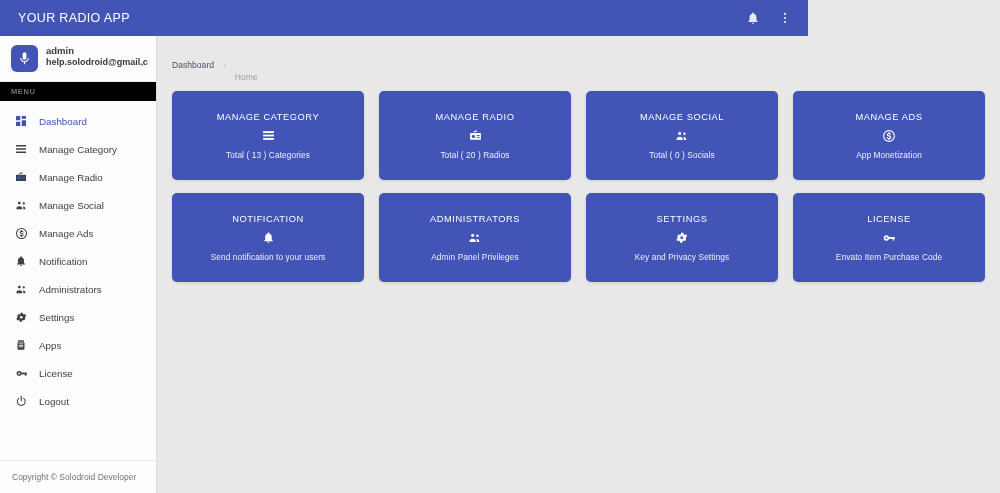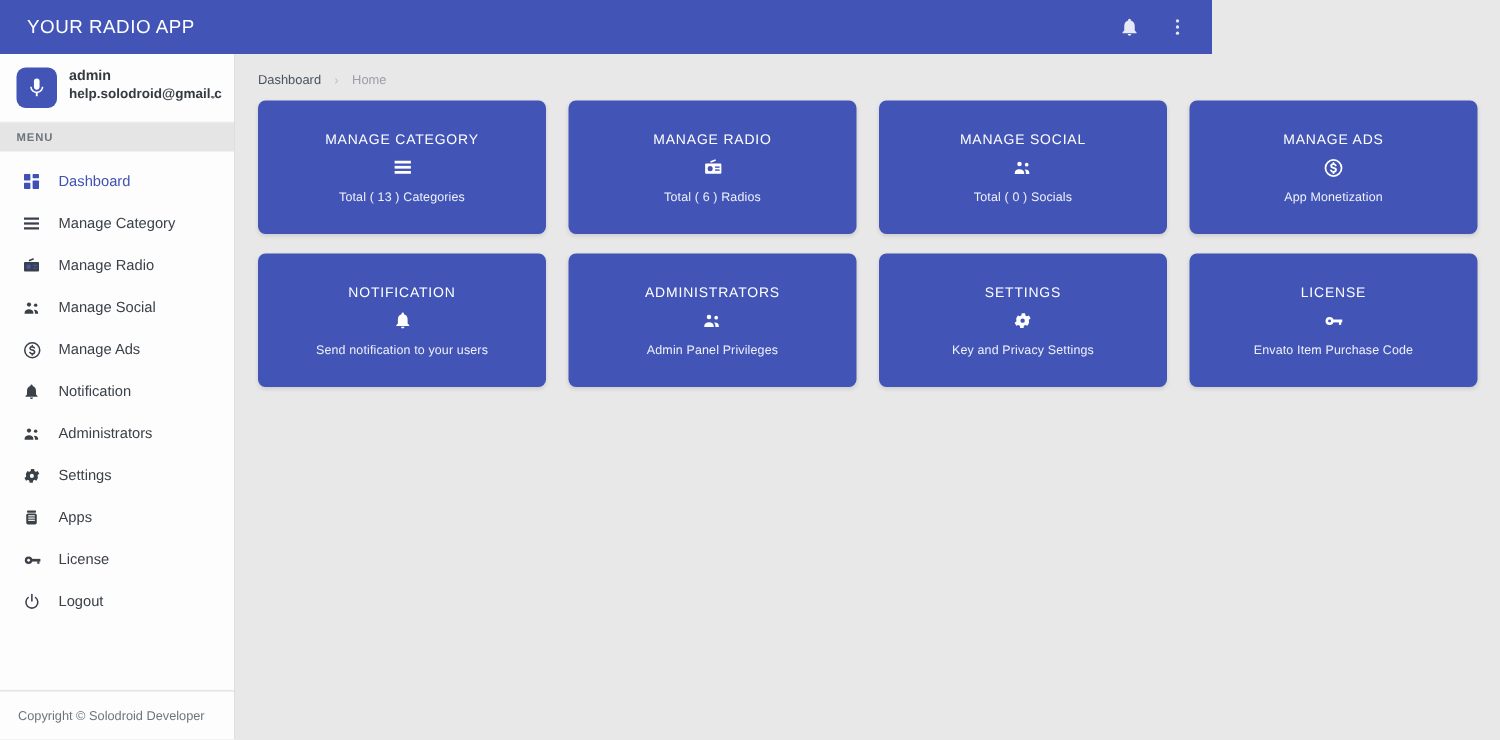--- a/index.html
+++ b/index.html
@@ -110,21 +110,21 @@
   .profile-caret {
     position: absolute;
     right: 10px;
     bottom: 10px;
     color: #6c757d;
     font-size: 9px;
     line-height: 1;
   }
 
   .menu-label {
-    background: #e5e5e5;
+    background: #000000;
     font-size: 7.5px;
     font-weight: 700;
     letter-spacing: 0.6px;
     color: #6c757d;
     padding: 5px 11px 5px 11px;
   }
 
   .menu-list {
     list-style: none;
     padding: 6px 0 0 0;
@@ -171,21 +171,21 @@
     min-width: 0;
   }
   .breadcrumb {
     display: flex;
     align-items: center;
     gap: 9px;
     padding: 12px 0 9px 15px;
     font-size: 8.6px;
   }
   .crumb { color: #4a5160; }
-  .crumb.muted { color: #9aa0a8; }
+  .crumb.muted { color: #9aa0a8; margin-top: 24px; }
   .crumb-sep { color: #b7bbc1; font-size: 8px; }
 
   .cards {
     display: grid;
     grid-template-columns: repeat(4, 1fr);
     gap: 13px 15px;
     padding: 0 15px;
   }
   .card {
     background: #4254b5;
@@ -425,21 +425,21 @@
           <div class="card-title">MANAGE RADIO</div>
           <div class="card-icon">
             <svg width="13" height="13" viewBox="0 0 24 24" fill="currentColor">
               <path d="M3.2 7.4h17.6c.8 0 1.2.5 1.2 1.2v10.2c0 .7-.4 1.2-1.2 1.2H3.2c-.8 0-1.2-.5-1.2-1.2V8.6c0-.7.4-1.2 1.2-1.2z"></path>
               <circle cx="8.2" cy="13.7" r="3.1" fill="#4254b5"></circle>
               <path d="M14.5 2.1l.8 1.9-6.3 2.6-.8-1.9z"></path>
               <rect x="14.2" y="11" width="5.6" height="1.7" fill="#4254b5"></rect>
               <rect x="14.2" y="14.6" width="5.6" height="1.7" fill="#4254b5"></rect>
             </svg>
           </div>
-          <div class="card-sub">Total ( 6 ) Radios</div>
+          <div class="card-sub">Total ( 20 ) Radios</div>
         </div>
 
         <div class="card">
           <div class="card-title">MANAGE SOCIAL</div>
           <div class="card-icon">
             <svg width="14" height="14" viewBox="0 0 24 24" fill="currentColor">
               <circle cx="8" cy="7.5" r="2.6"></circle>
                 <circle cx="16.2" cy="8.2" r="2.1"></circle>
               <path d="M2.6 17.6c0-2.7 2.4-4.3 5.4-4.3s5.4 1.6 5.4 4.3v1.2H2.6z"></path>
               <path d="M14.6 13.8c2.5 0 4.6 1.3 4.6 3.6v1.4h-3.9v-1.6c0-1.3-.5-2.4-1.4-3.2z"></path>

